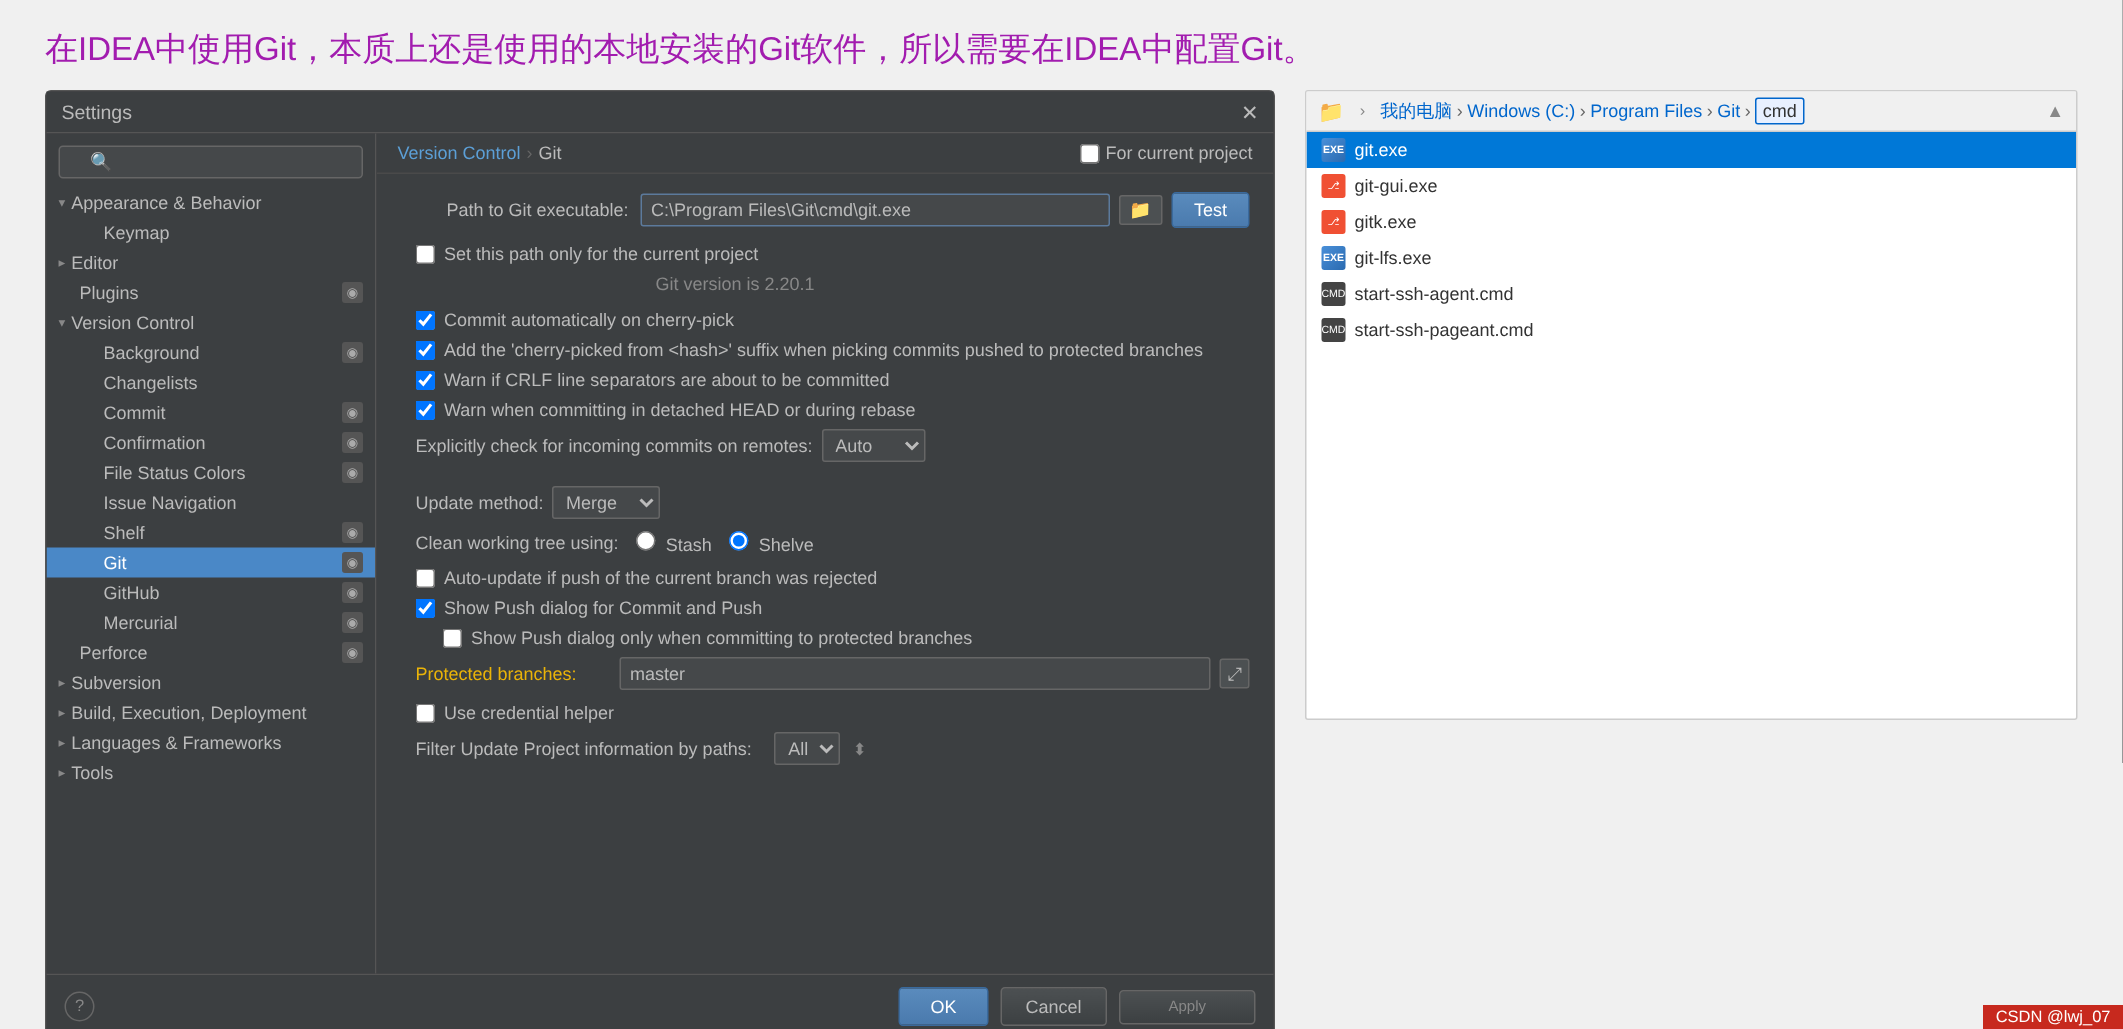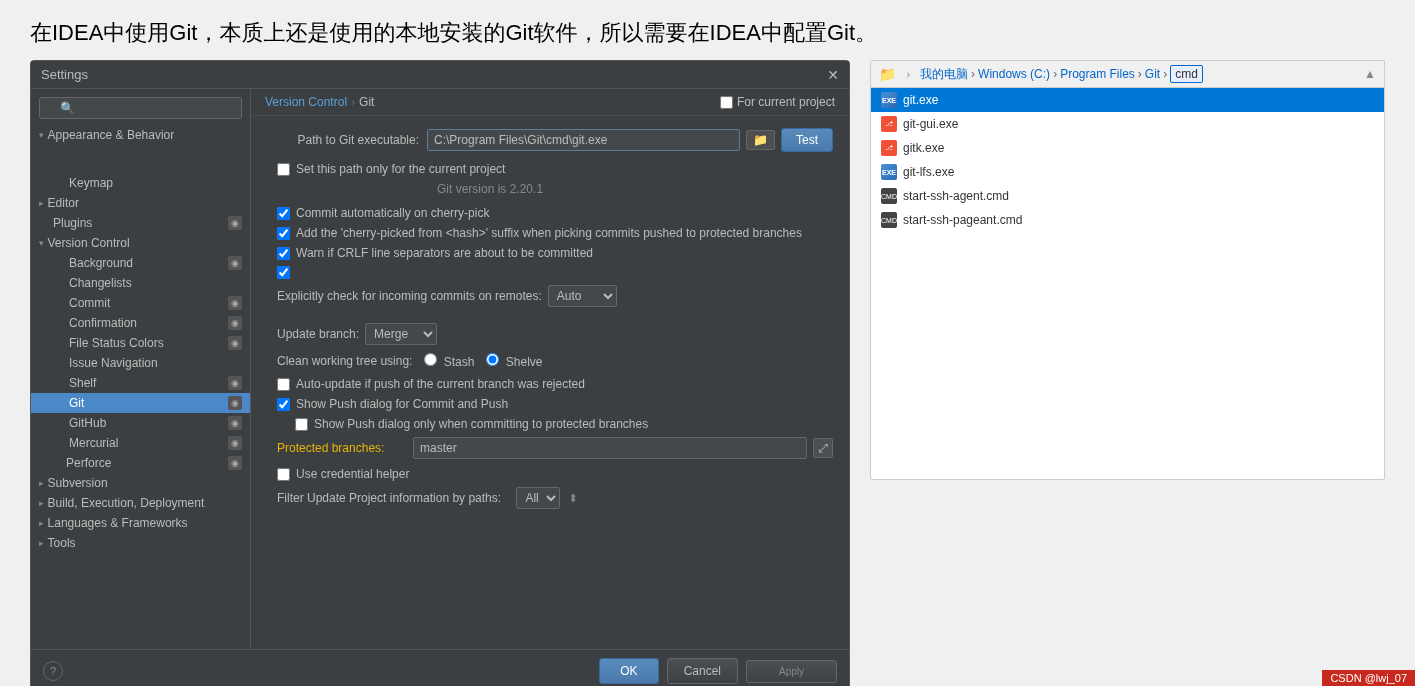--- a/index.html
+++ b/index.html
@@ -9,21 +9,21 @@
       width: 1415px;
       min-height: 686px;
       position: relative;
       overflow: hidden;
     }
 
     
     .top-text {
       padding: 18px 30px 12px 30px;
       font-size: 22px;
-      color: #000000;
+      color: #a21caf;
       font-weight: 400;
       background: #f0f0f0;
     }
 
     
     .main-area {
       display: flex;
       flex-direction: row;
       padding: 0 30px;
       gap: 20px;
@@ -547,21 +547,21 @@
             <span class="search-icon-inner">🔍</span>
             <input class="search-box" type="text" placeholder="🔍" style="">
           </div>
         </div>
 
         <div id="sidebar-items">
             <div class="sidebar-item" style="padding-left: 8px;">
               <span class="chevron-icon">▾</span>
               <span>Appearance &amp; Behavior</span>
             </div>
-            <div class="sidebar-item" style="padding-left: 24px; margin-top: 28px;">
+            <div class="sidebar-item" style="padding-left: 24px;">
               <span style="width: 10px; display: inline-block;"></span>
               <span>Keymap</span>
             </div>
             <div class="sidebar-item" style="padding-left: 8px;">
               <span class="chevron-icon">▸</span>
               <span>Editor</span>
             </div>
             <div class="sidebar-item" style="padding-left: 8px;">
               <span style="width: 10px; display: inline-block;"></span>
               <span>Plugins</span>
@@ -612,21 +612,21 @@
             <div class="sidebar-item" style="padding-left: 24px;">
               <span style="width: 10px; display: inline-block;"></span>
               <span>GitHub</span>
               <span class="sidebar-badge">◉</span>
             </div>
             <div class="sidebar-item" style="padding-left: 24px;">
               <span style="width: 10px; display: inline-block;"></span>
               <span>Mercurial</span>
               <span class="sidebar-badge">◉</span>
             </div>
-            <div class="sidebar-item" style="padding-left: 21px;">
+            <div class="sidebar-item" style="padding-left: 8px;">
               <span style="width: 10px; display: inline-block;"></span>
               <span>Perforce</span>
               <span class="sidebar-badge">◉</span>
             </div>
             <div class="sidebar-item" style="padding-left: 8px;">
               <span class="chevron-icon">▸</span>
               <span>Subversion</span>
             </div>
             <div class="sidebar-item" style="padding-left: 8px;">
               <span class="chevron-icon">▸</span>
@@ -680,35 +680,36 @@
           <div class="checkbox-row">
             <input type="checkbox" checked="" style="">
             <span>Add the 'cherry-picked from &lt;hash&gt;' suffix when picking commits pushed to protected branches</span>
           </div>
           <div class="checkbox-row">
             <input type="checkbox" checked="" style="">
             <span>Warn if CRLF line separators are about to be committed</span>
           </div>
           <div class="checkbox-row">
             <input type="checkbox" checked="" style="">
+            <span>Warn when committing in detached HEAD or during rebase</span>
           </div>
 
           <div class="inline-label">
             <span>Explicitly check for incoming commits on remotes:</span>
             <select class="inline-select">
               <option>Auto</option>
               <option>Always</option>
               <option>Never</option>
             </select>
           </div>
 
           <div style="height:8px;"></div>
 
           <div class="inline-label">
-            <span>Update branch:</span>
+            <span>Update method:</span>
             <select class="inline-select">
               <option>Merge</option>
               <option>Rebase</option>
             </select>
           </div>
 
           <div class="radio-row">
             <span>Clean working tree using:</span>
             <label>
               <input type="radio" name="clean_method" style="">

